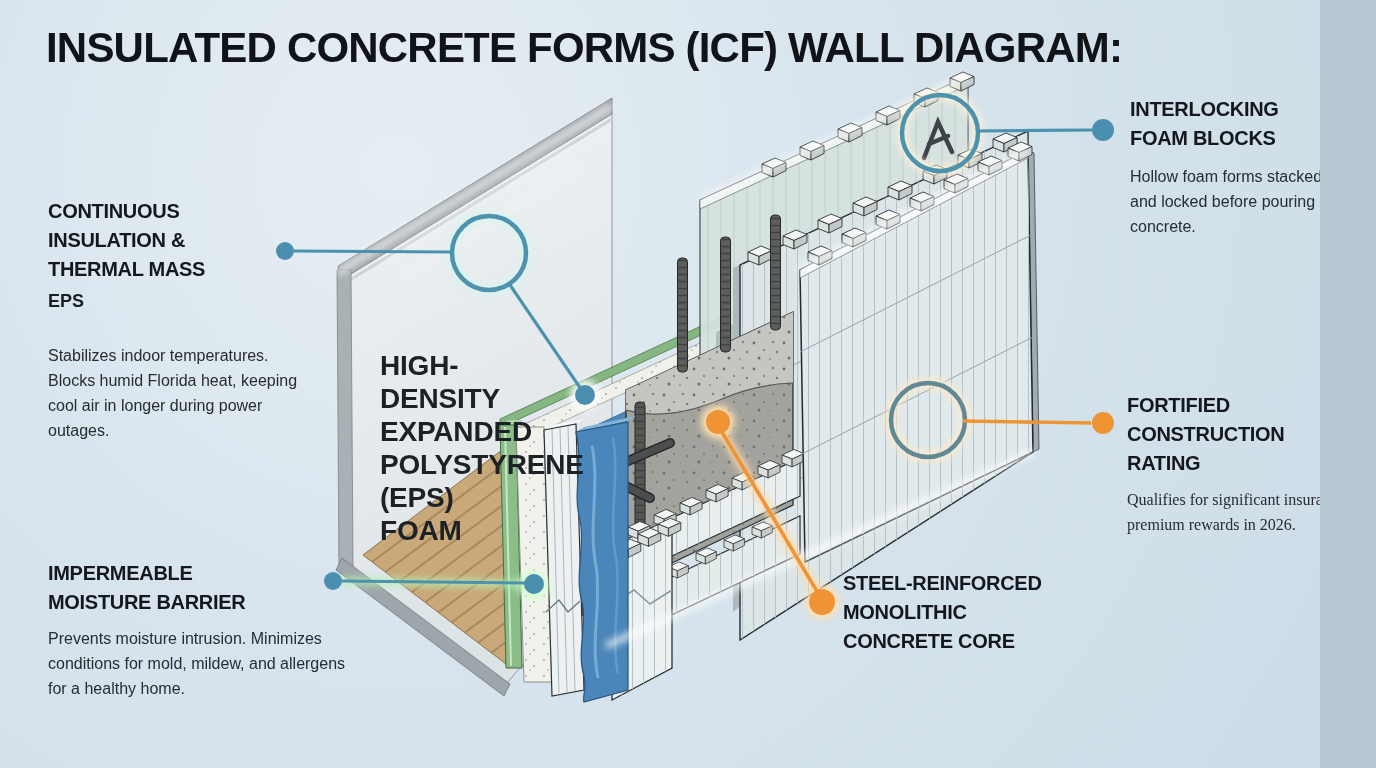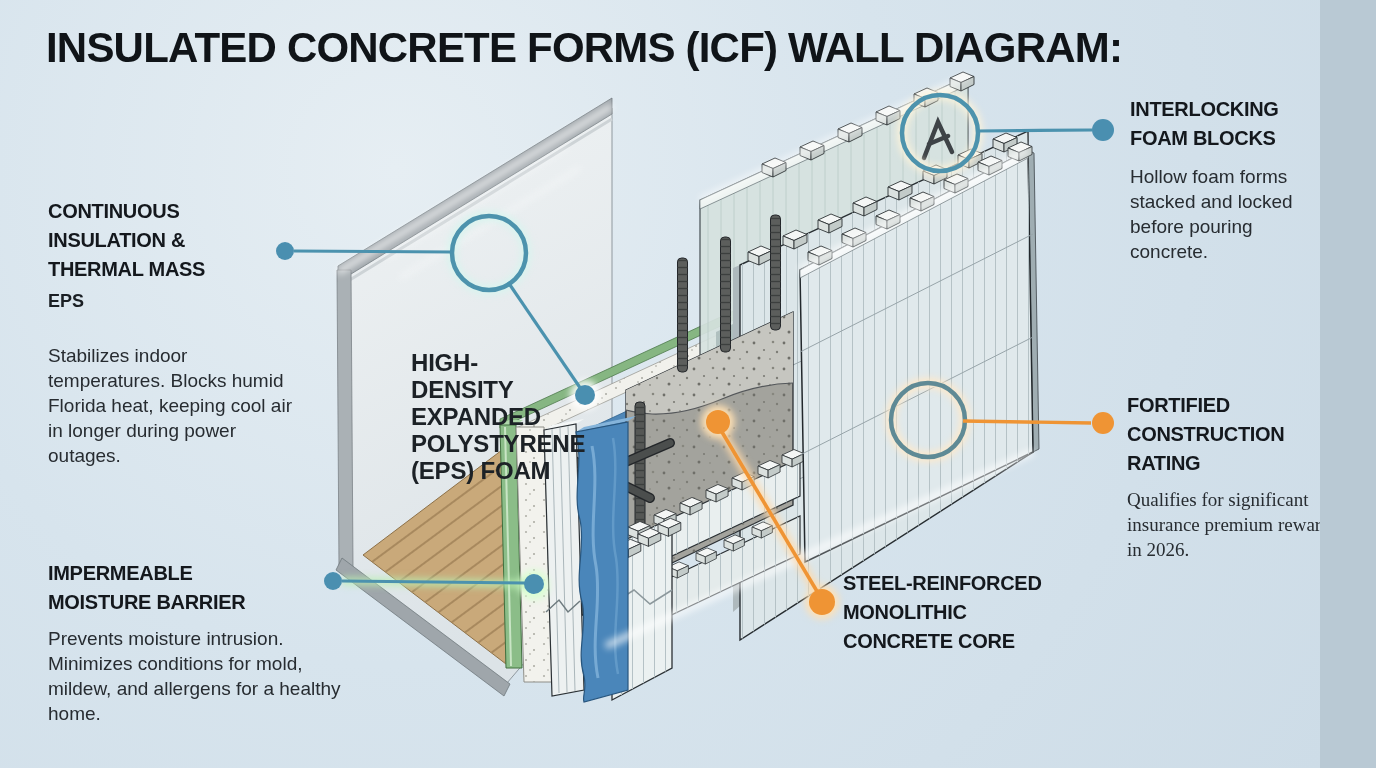--- a/index.html
+++ b/index.html
@@ -13,24 +13,24 @@
     position:absolute;left:46px;top:26px;margin:0;
     font-size:42px;line-height:1.05;font-weight:700;letter-spacing:-0.8px;
     color:#101418;white-space:nowrap;
   }
   .callout{position:absolute;}
   .callout h2{
     margin:0;font-size:20px;line-height:29px;font-weight:700;
     letter-spacing:-0.3px;color:#14181d;white-space:pre-line;
   }
   .callout .sub{margin-top:7px;font-size:18px;font-weight:700;color:#1a1f24;}
-  .callout p{margin:0;font-size:19px;line-height:25px;color:#272c31;}
+  .callout p{margin:0;font-size:16px;line-height:25px;color:#272c31;}
   .eps-label{
-    position:absolute;left:411px;top:349px;width:160px;
-    font-size:24px;line-height:27px;font-weight:700;letter-spacing:-0.2px;
+    position:absolute;left:380px;top:349px;width:160px;
+    font-size:28px;line-height:33px;font-weight:700;letter-spacing:-0.2px;
     color:#1c2126;white-space:pre-line;
   }
 </style>
 </head>
 <body>
 
 <div class="stage">
 
 <svg width="1376" height="768" viewBox="0 0 1376 768">
   <defs>

